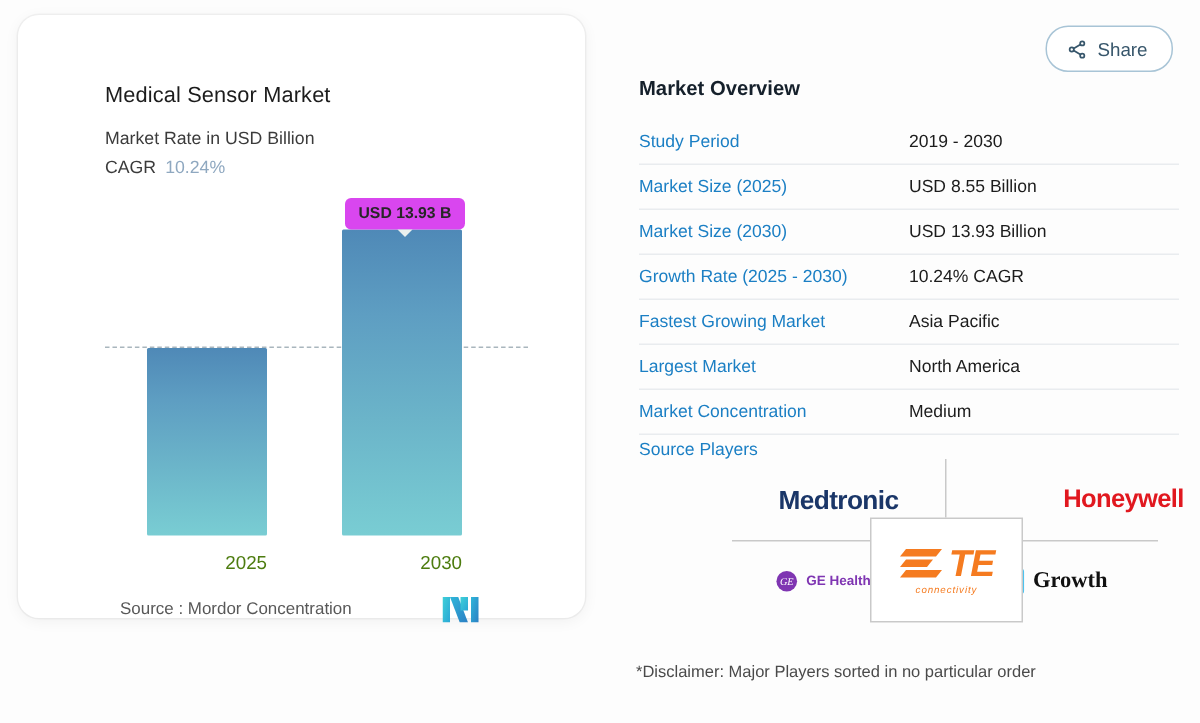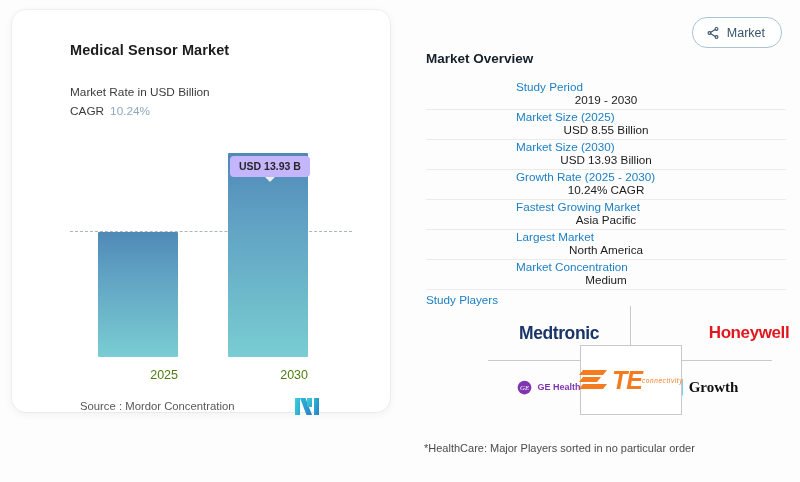--- a/index.html
+++ b/index.html
@@ -27,23 +27,23 @@
     top: 10px;
     width: 378px;
     height: 402px;
     background: #ffffff;
     border-radius: 14px;
     box-shadow: 0 0 0 1px rgba(0,0,0,0.045), 0 2px 10px rgba(0,0,0,0.055);
   }
   .chart-title {
     position: absolute;
     left: 58px;
-    top: 32px;
+    top: 46px;
     font-size: 14.5px;
-    font-weight: bold;
+    font-weight: normal;
     color: #1c1c1c;
     letter-spacing: 0.1px;
   }
   .chart-subtitle {
     position: absolute;
     left: 58px;
     top: 75px;
     font-size: 11.8px;
     color: #3b3b3b;
   }
@@ -87,28 +87,27 @@
     height: 125px;
   }
   .bar-2030 {
     left: 216px;
     top: 143px;
     width: 80px;
     height: 204px;
   }
   .tip {
     position: absolute;
-    background: #c4b5fd;
+    background: #d946ef;
     border-radius: 4px;
     padding: 4px 9px 5px 9px;
     font-size: 10.5px;
     font-weight: bold;
     color: #262626;
     white-space: nowrap;
-    margin-top: 24px;
   }
   .tip::after {
     content: "";
     position: absolute;
     left: 50%;
     bottom: -5px;
     margin-left: -5px;
     width: 0; height: 0;
     border-left: 5px solid transparent;
     border-right: 5px solid transparent;
@@ -171,21 +170,20 @@
     left: 426px;
     top: 80px;
     width: 360px;
   }
   .ov-row {
     position: relative;
     height: 29px;
     display: flex;
     align-items: center;
     border-bottom: 1px solid #e9ecef;
-    flex-direction: column;
   }
   .ov-key {
     width: 180px;
     font-size: 11.7px;
     color: #1b7fc4;
   }
   .ov-val {
     font-size: 11.7px;
     color: #1c1c1c;
   }
@@ -259,20 +257,21 @@
   
   .te-tile {
     position: absolute;
     left: 580px;
     top: 345px;
     width: 100px;
     height: 68px;
     background: #ffffff;
     border: 1px solid #c9c9c9;
     display: flex;
+    flex-direction: column;
     align-items: center;
     justify-content: center;
   }
   .te-row { display: flex; align-items: center; gap: 3px; }
   .te-text {
     font-size: 25px;
     font-weight: bold;
     font-style: italic;
     color: #f57b20;
     letter-spacing: -1px;
@@ -300,21 +299,21 @@
 <div id="root">
 
   <div class="share-btn">
     <svg width="14" height="14" viewBox="0 0 24 24" fill="none" stroke="#37566b" stroke-width="2" stroke-linecap="round" stroke-linejoin="round">
       <circle cx="18" cy="5" r="2.4"></circle>
       <circle cx="6" cy="12" r="2.4"></circle>
       <circle cx="18" cy="19" r="2.4"></circle>
       <line x1="8.2" y1="10.9" x2="15.9" y2="6.2"></line>
       <line x1="8.2" y1="13.1" x2="15.9" y2="17.8"></line>
     </svg>
-    <span>Market</span>
+    <span>Share</span>
   </div>
 
   <div class="chart-card">
 
     <div class="chart-title">Medical Sensor Market</div>
     <div class="chart-subtitle">Market Rate in USD Billion</div>
     <div class="cagr-row">
       <span>CAGR</span><span class="cagr-val">10.24%</span>
     </div>
 
@@ -379,21 +378,21 @@
     <div class="ov-row">
       <div class="ov-key">Largest Market</div>
       <div class="ov-val">North America</div>
     </div>
     <div class="ov-row">
       <div class="ov-key">Market Concentration</div>
       <div class="ov-val">Medium</div>
     </div>
   </div>
 
-  <div class="players-label">Study Players</div>
+  <div class="players-label">Source Players</div>
 
   <div class="logos">
     <div class="logo-vline"></div>
     <div class="logo-hline"></div>
 
     <div class="cell c-tl">
       <span class="medtronic">Medtronic</span>
     </div>
 
     <div class="cell c-tr">
@@ -426,15 +425,15 @@
       <svg width="30" height="26" viewBox="0 0 30 26">
         <path d="M4 3 L28 3 L24 8 L0 8 Z" fill="#f57b20"></path>
         <path d="M4 10 L22 10 L18 15 L0 15 Z" fill="#f57b20"></path>
         <path d="M4 17 L28 17 L24 22 L0 22 Z" fill="#f57b20"></path>
       </svg>
       <span class="te-text">TE</span>
     </div>
     <span class="te-sub">connectivity</span>
   </div>
 
-  <div class="disclaimer">*HealthCare: Major Players sorted in no particular order</div>
+  <div class="disclaimer">*Disclaimer: Major Players sorted in no particular order</div>
 
 </div>
 
 </body></html>

